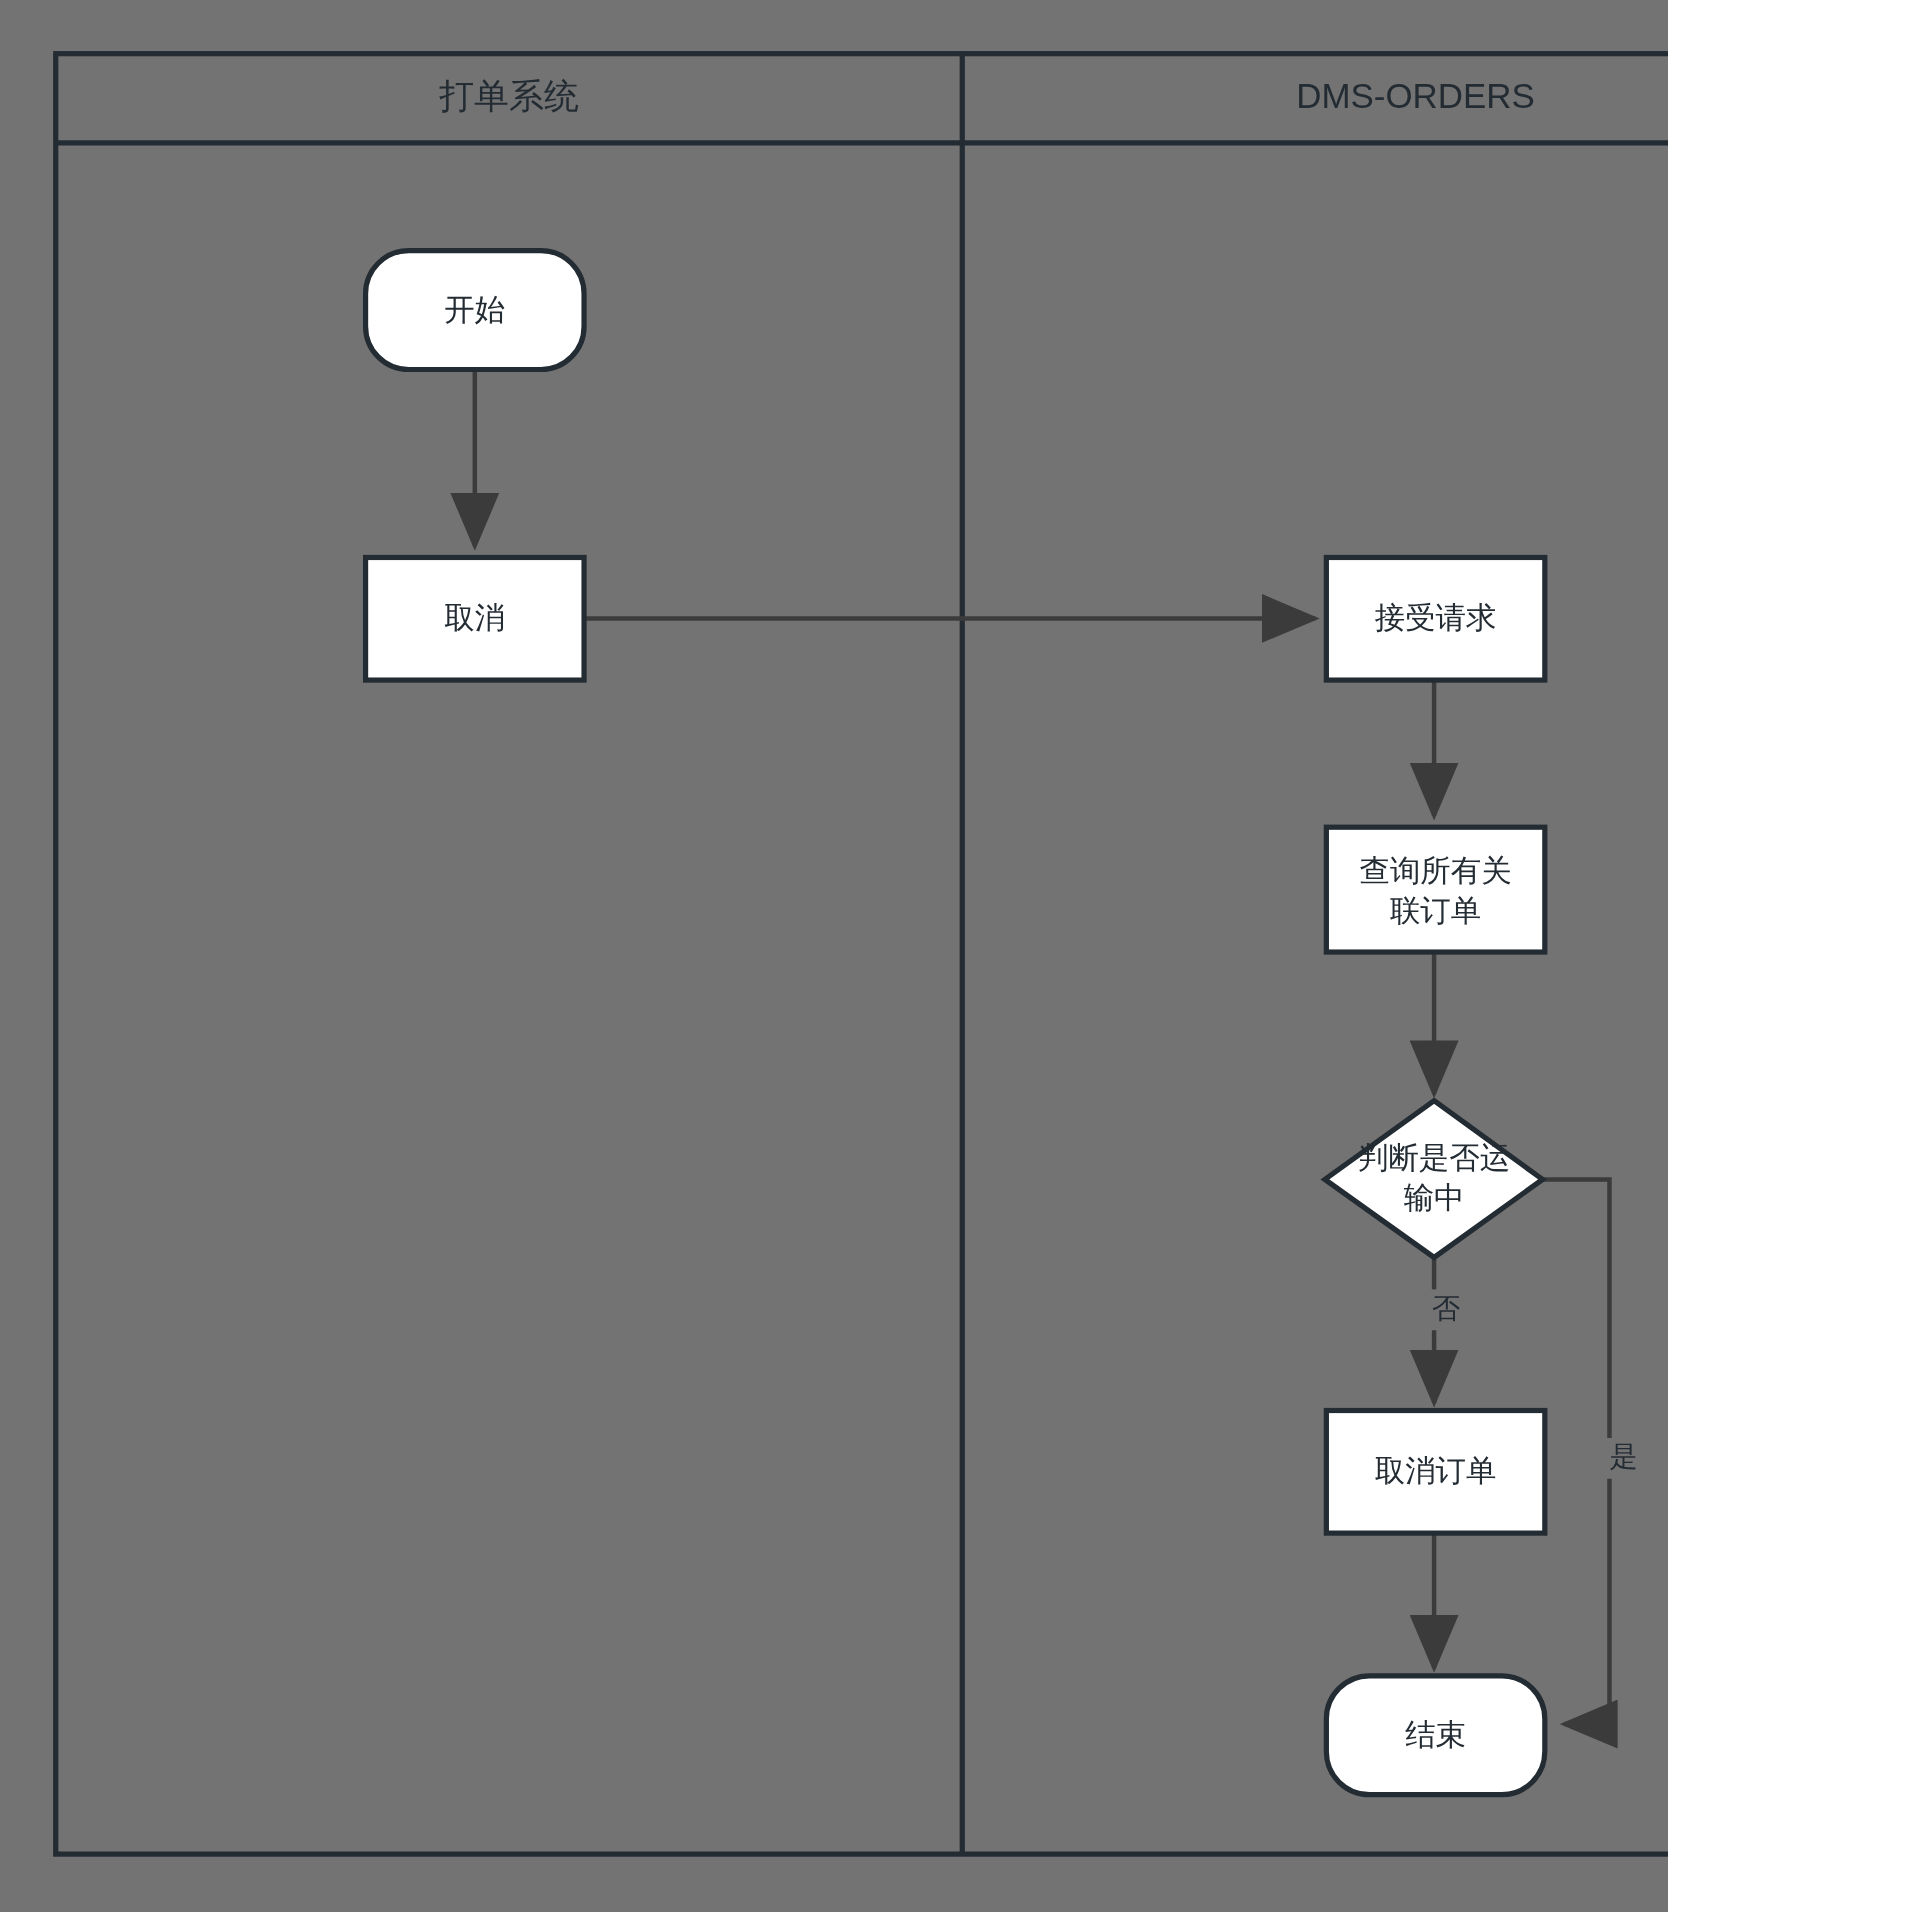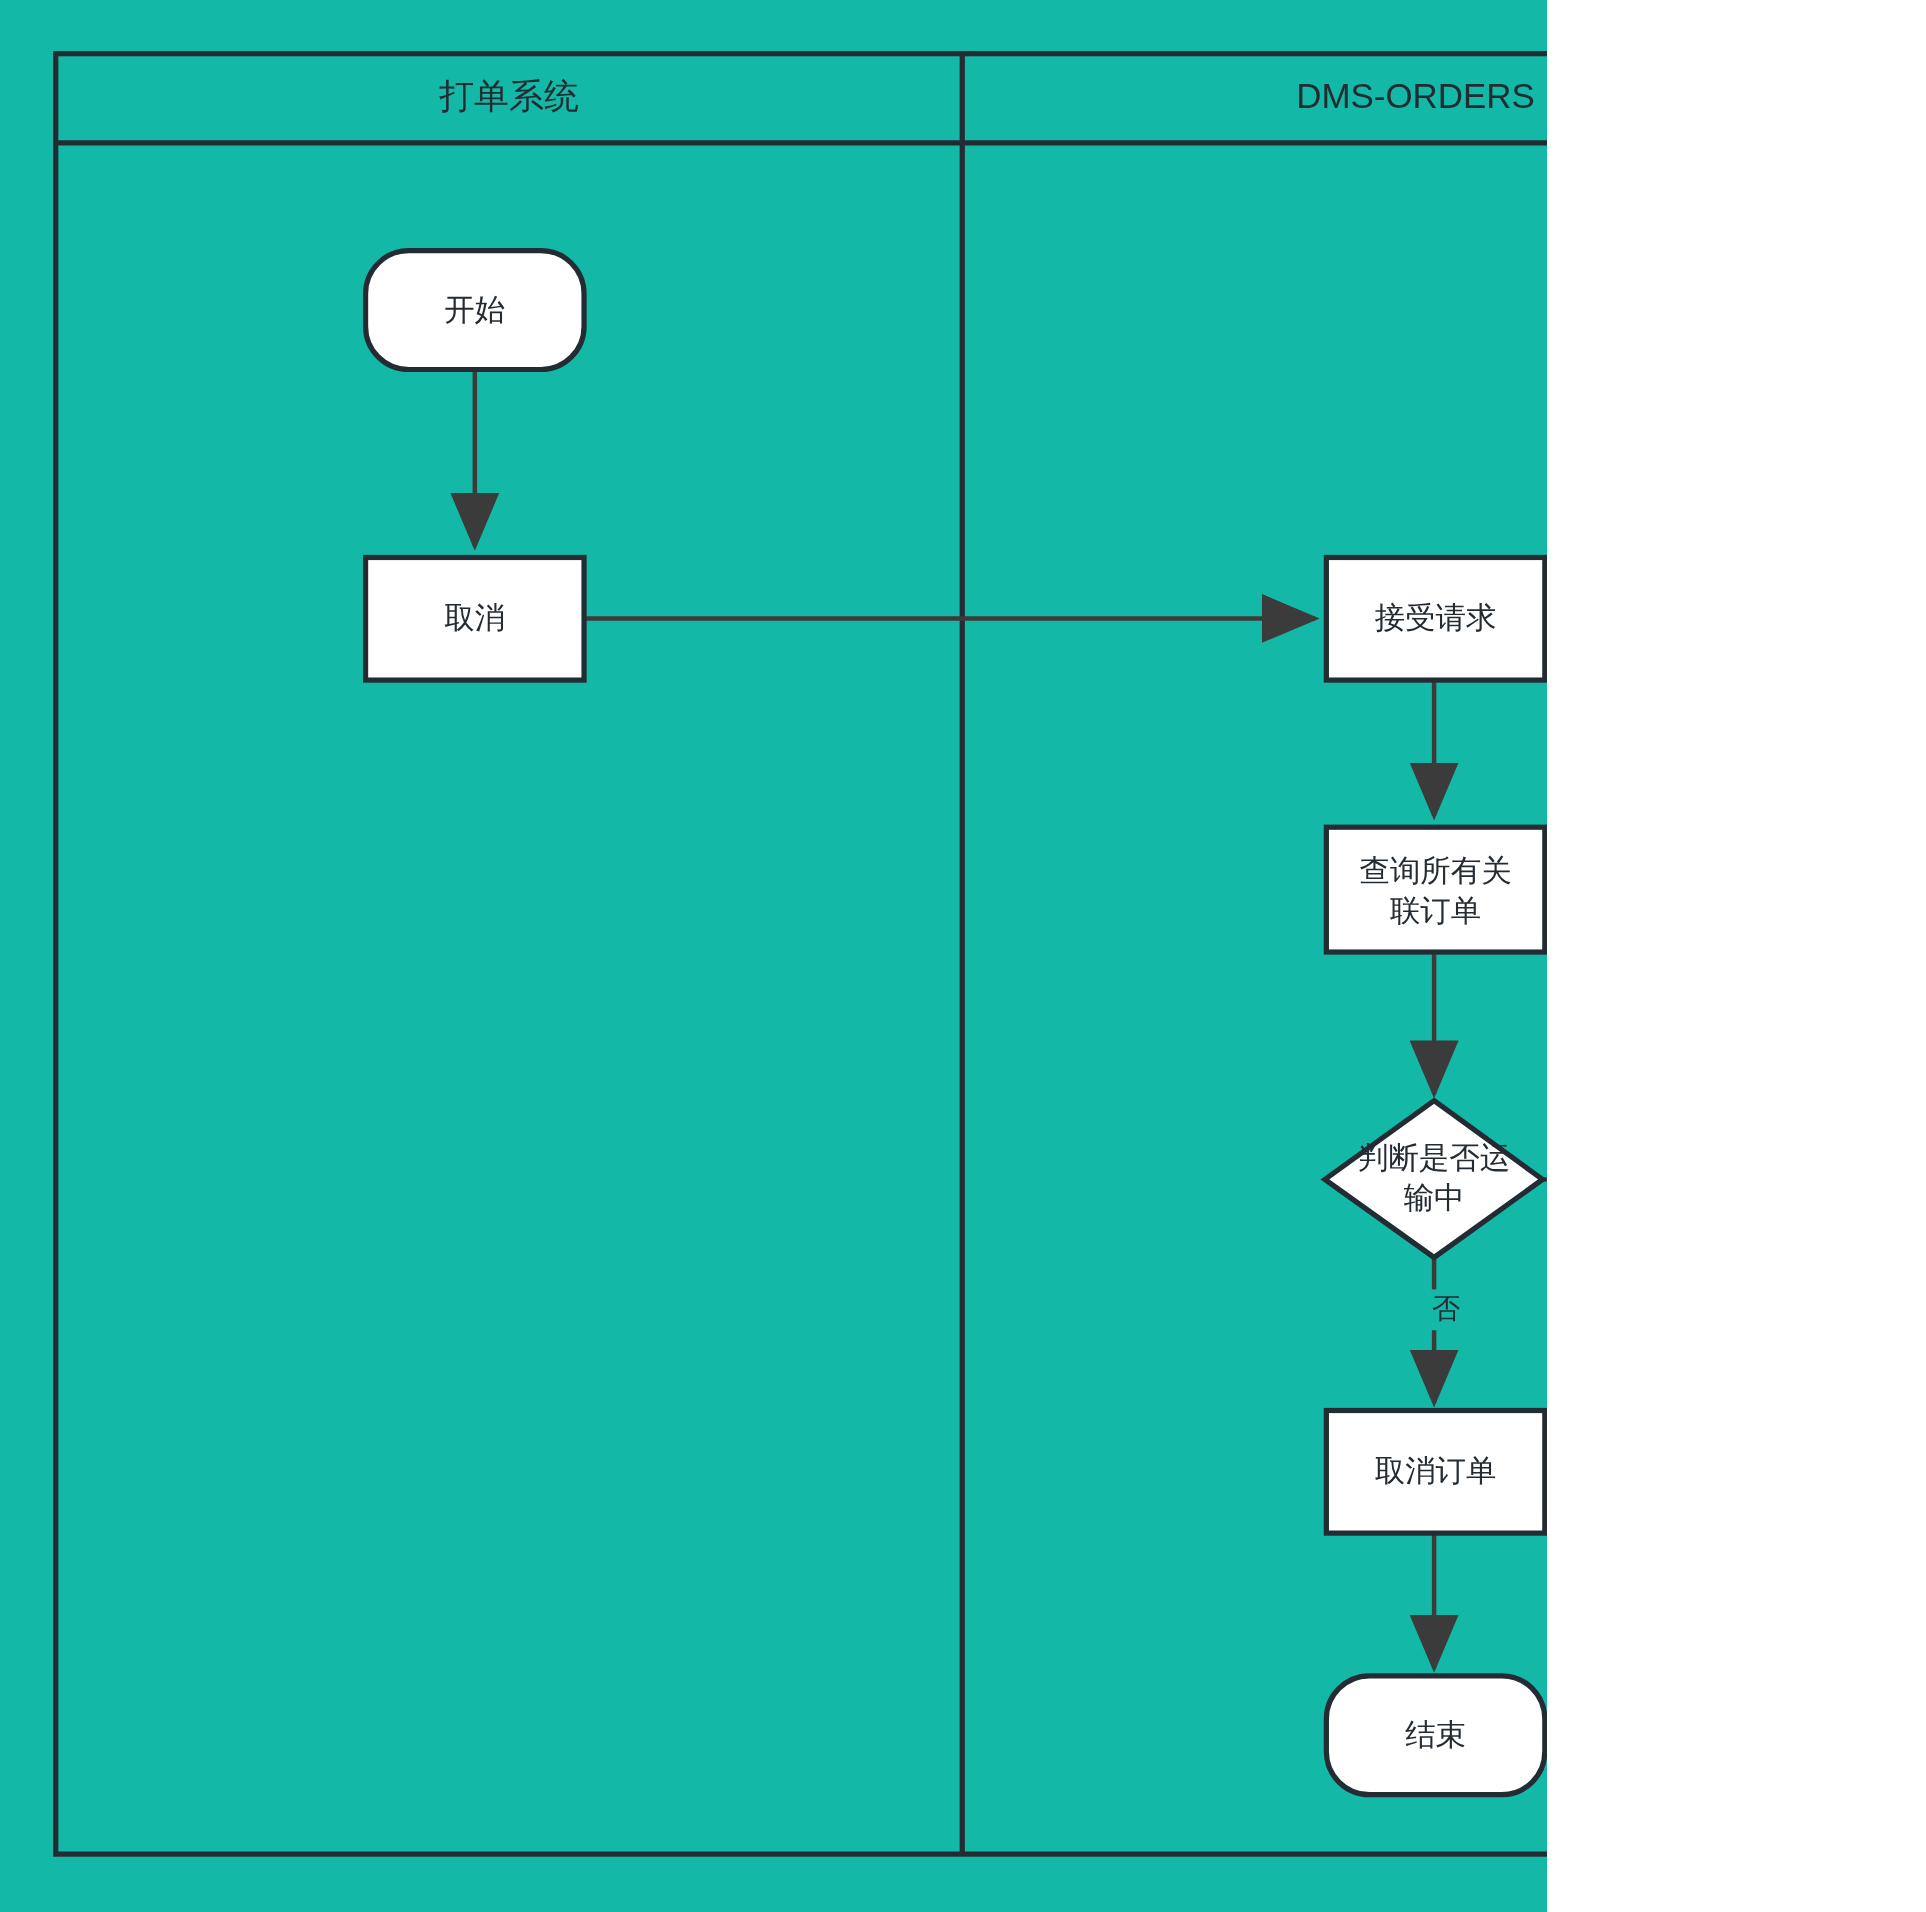--- a/index.html
+++ b/index.html
@@ -5,23 +5,23 @@
   html, body {
     margin: 0;
     padding: 0;
     background: #ffffff;
   }
   body {
     font-family: "Liberation Sans", "DejaVu Sans", sans-serif;
   }
   #canvas {
     position: relative;
-    width: 1547px;
+    width: 1668px;
     height: 1913px;
-    background: #14b8a6;
+    background: #737373;
     overflow: hidden;
   }
   svg#diagram {
     position: absolute;
     top: 0;
     left: 0;
     width: 1926px;
     height: 1913px;
     display: block;
   }

